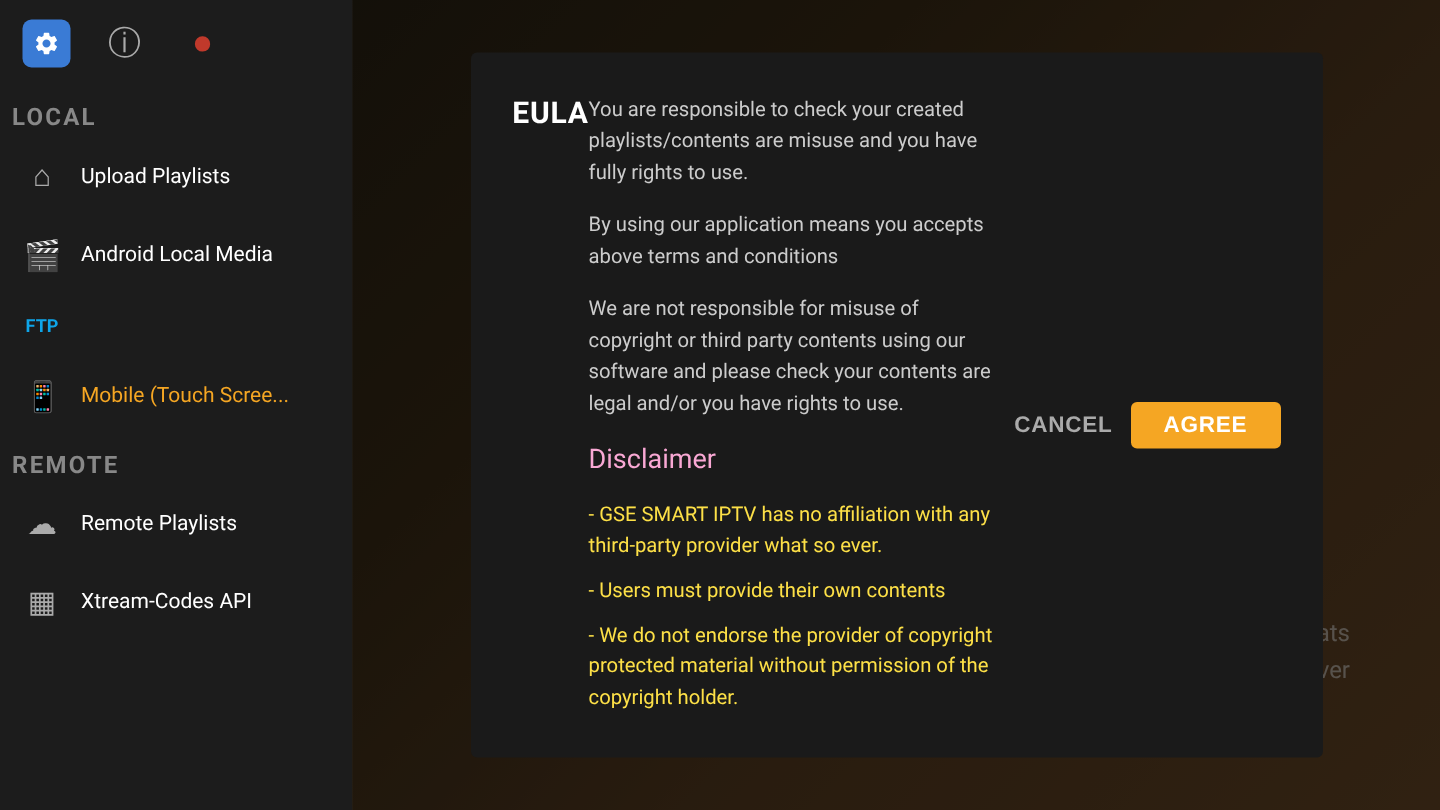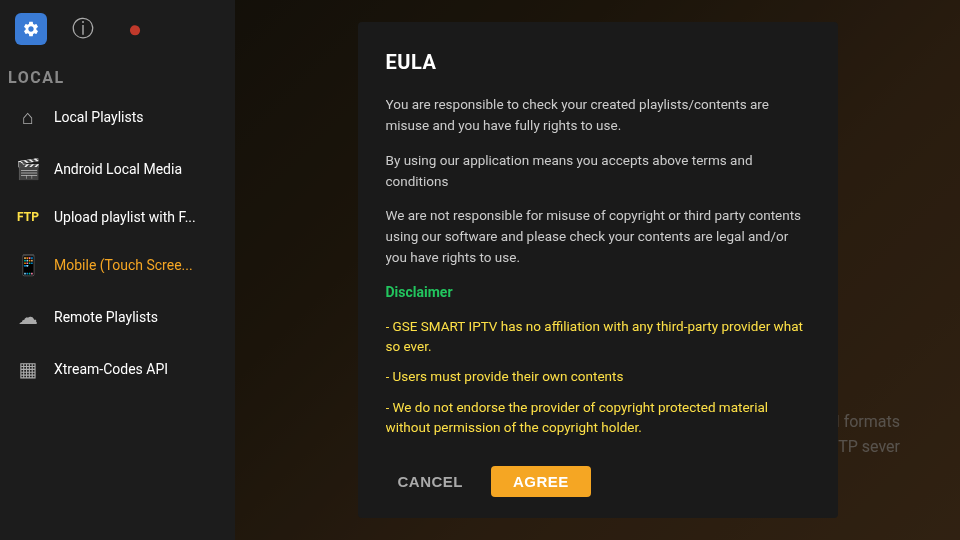--- a/index.html
+++ b/index.html
@@ -126,24 +126,24 @@
       background: rgba(0,0,0,0.55);
       display: flex;
       align-items: center;
       justify-content: center;
     }
 
     
     .dialog {
       background: #1a1a1a;
       border-radius: 4px;
-      width: 480px;
+      width: 568px;
       max-height: 520px;
       display: flex;
-      flex-direction: column;
+      flex-direction: row;
       padding: 28px 28px 20px 28px;
       position: relative;
     }
 
     .dialog-title {
       color: #fff;
       font-size: 20px;
       font-weight: bold;
       margin-bottom: 20px;
       letter-spacing: 0.5px;
@@ -155,38 +155,37 @@
       line-height: 1.55;
       overflow-y: auto;
       flex: 1;
     }
 
     .dialog-body p {
       margin-bottom: 14px;
     }
 
     .disclaimer-title {
-      color: #22c55e;
-      font-weight: bold;
-      font-size: 14px;
+      color: #f9a8d4;
+      font-weight: normal;
+      font-size: 18px;
       margin-bottom: 12px;
     }
 
     .disclaimer-item {
       color: #fde047;
       font-size: 13.5px;
       margin-bottom: 10px;
       line-height: 1.5;
     }
 
     .dialog-actions {
       display: flex;
       flex-direction: row;
       align-items: center;
-      gap: 16px;
       margin-top: 18px;
     }
 
     .btn-cancel {
       background: transparent;
       border: none;
       color: #aaa;
       font-size: 15px;
       font-weight: bold;
       letter-spacing: 0.5px;
@@ -223,38 +222,38 @@
     </div>
     <div class="icon-btn">
       <span class="icon-power">⏺</span>
     </div>
   </div>
 
   <div class="section-label">LOCAL</div>
 
   <div class="sidebar-item">
     <span class="item-icon">⌂</span>
-    <span class="sidebar-item-label">Local Playlists</span>
+    <span class="sidebar-item-label">Upload Playlists</span>
   </div>
 
   <div class="sidebar-item">
     <span class="item-icon">🎬</span>
     <span class="sidebar-item-label">Android Local Media</span>
   </div>
 
   <div class="sidebar-item">
-    <span class="item-icon" style="font-size:12px;font-weight:bold;color:#fde047;">FTP</span>
-    <span class="sidebar-item-label">Upload playlist with F...</span>
+    <span class="item-icon" style="font-size:12px;font-weight:bold;color:#0ea5e9;">FTP</span>
   </div>
 
   <div class="sidebar-item active">
     <span class="item-icon">📱</span>
     <span class="sidebar-item-label">Mobile (Touch Scree...</span>
   </div>
 
+  <div class="section-label">REMOTE</div>
 
   <div class="sidebar-item">
     <span class="item-icon">☁</span>
     <span class="sidebar-item-label">Remote Playlists</span>
   </div>
 
   <div class="sidebar-item">
     <span class="item-icon">▦</span>
     <span class="sidebar-item-label">Xtream-Codes API</span>
   </div>

